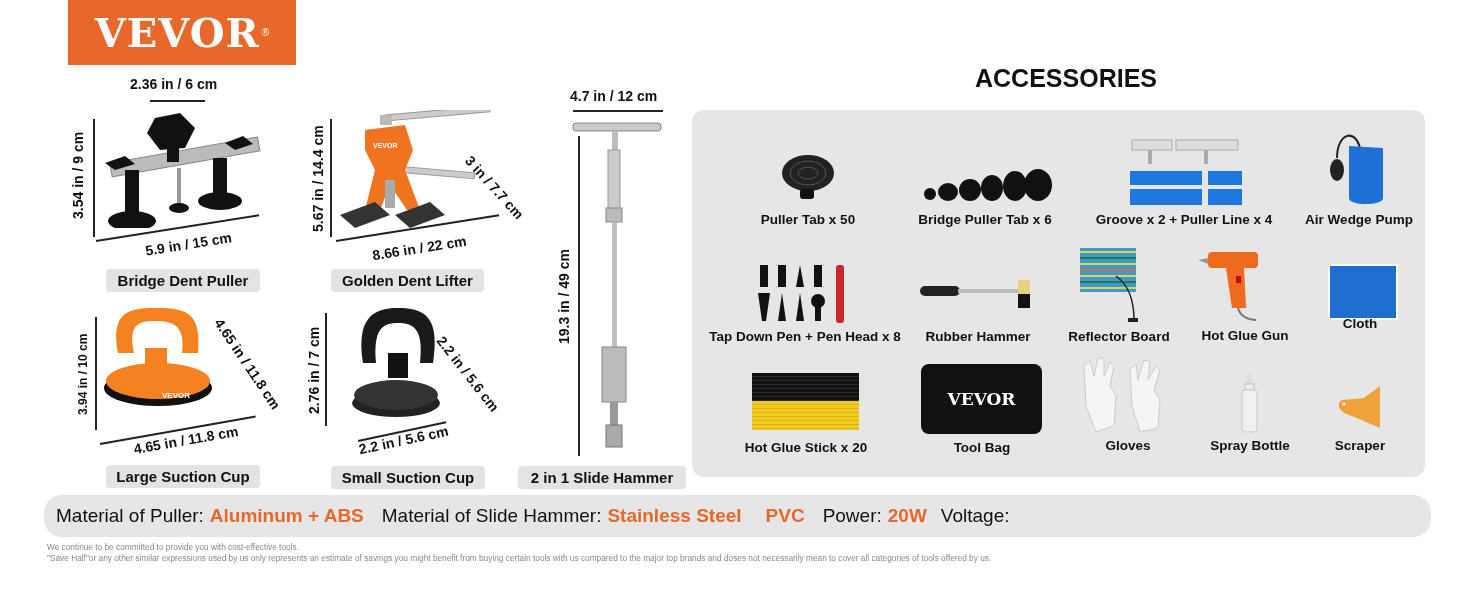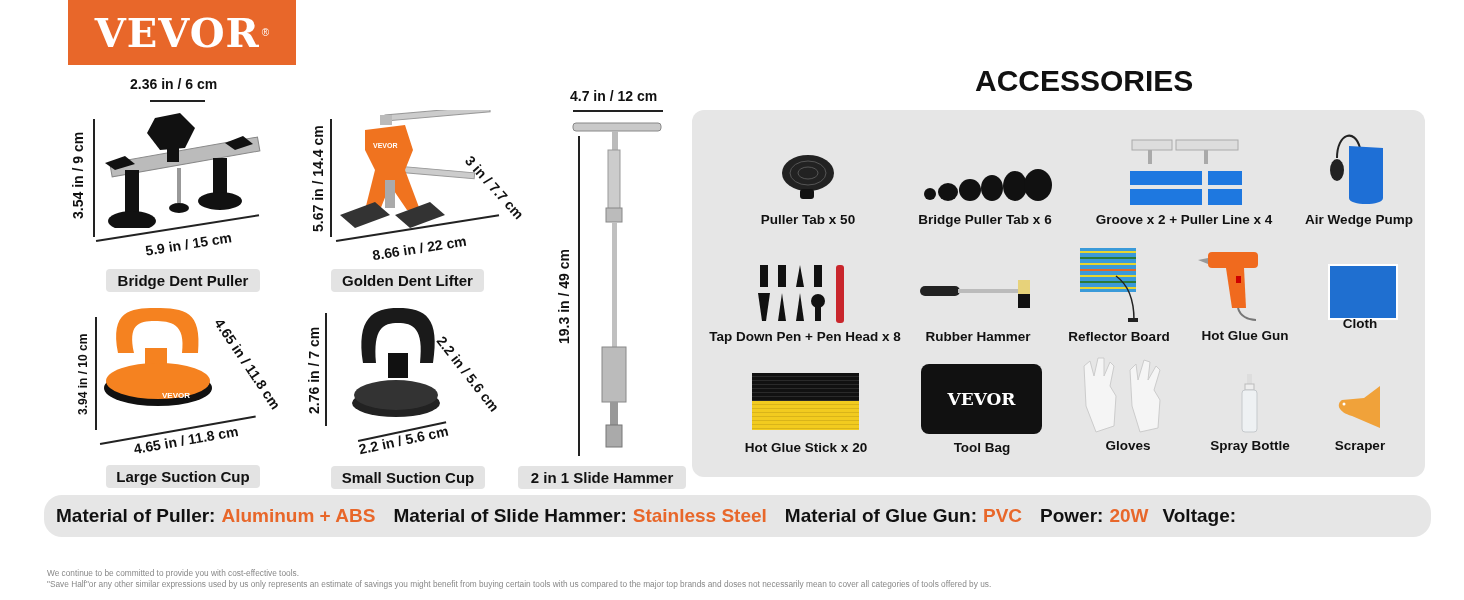--- a/index.html
+++ b/index.html
@@ -9,31 +9,31 @@
   .logo { left:68px; top:0; width:228px; height:65px; background:#e8672a;
           display:flex; align-items:center; justify-content:center; }
   .logo span { color:#fff; font-family:"DejaVu Serif", serif; font-weight:bold;
                font-size:40px; letter-spacing:1px; }
   .logo sup { color:#fff; font-size:10px; margin-left:2px; }
   .dim { font-weight:bold; font-size:14px; color:#111; white-space:nowrap; }
   .vert { writing-mode:vertical-rl; transform:rotate(180deg); }
   .pill { background:#e3e3e3; border-radius:4px; font-weight:bold; font-size:15px;
           display:flex; align-items:center; justify-content:center; height:23px; }
   .line { background:#222; }
-  .acc-title { left:975px; top:64px; font-weight:bold; font-size:30px; }
+  .acc-title { left:975px; top:64px; font-weight:bold; font-size:25px; }
   .acc-panel { left:692px; top:110px; width:733px; height:367px; background:#e6e6e6;
                border-radius:12px; }
   .acc-label { font-weight:bold; font-size:13.5px; white-space:nowrap; text-align:center;
                transform:translateX(-50%); }
   .spec-bar { left:44px; top:495px; width:1387px; height:42px; background:#e6e6e6;
               border-radius:18px; display:flex; align-items:center; padding-left:12px;
               font-size:19px; box-sizing:border-box; white-space:nowrap; }
-  .spec-bar .k { color:#111;font-weight:bold; }
+  .spec-bar .k { color:#111; }
   .spec-bar .v { color:#e8672a; font-weight:bold; margin-left:6px; margin-right:18px; }
-  .disclaimer { left:47px; top:568px; font-size:8.3px; color:#888; line-height:10.5px; }
+  .disclaimer { left:47px; top:542px; font-size:8.3px; color:#888; line-height:10.5px; }
 </style>
 </head>
 <body>
 
 <div class="abs logo">
   <span>VEVOR</span>
     <sup>®</sup>
 </div>
 
 <div>
@@ -245,21 +245,20 @@
   <path d="M44,0 L44,42 L16,30 C2,26 0,18 6,14 L28,12 Z" fill="#f0a23a"></path>
   <circle cx="8" cy="18" r="1.5" fill="#fff"></circle>
 </svg>
 <div class="abs acc-label" style="left:1360px;top:438px;">Scraper</div>
 
 <div class="abs spec-bar">
   <span class="k">Material of Puller:</span>
     <span class="v">Aluminum + ABS</span>
   <span class="k">Material of Slide Hammer:</span>
     <span class="v">Stainless Steel</span>
-  <span class="k">Material of Glue Gun:</span>
     <span class="v">PVC</span>
   <span class="k">Power:</span>
     <span class="v" style="margin-right:14px;">20W</span>
   <span class="k">Voltage:</span>
 </div>
 
 <div class="abs disclaimer">
   <div>We continue to be committed to provide you with cost-effective tools.</div>
   <div>"Save Half"or any other similar expressions used by us only represents an estimate of savings you might benefit from buying certain tools with us compared to the major top brands and doses not necessarily mean to cover all categories of tools offered by us.</div>
 </div>

